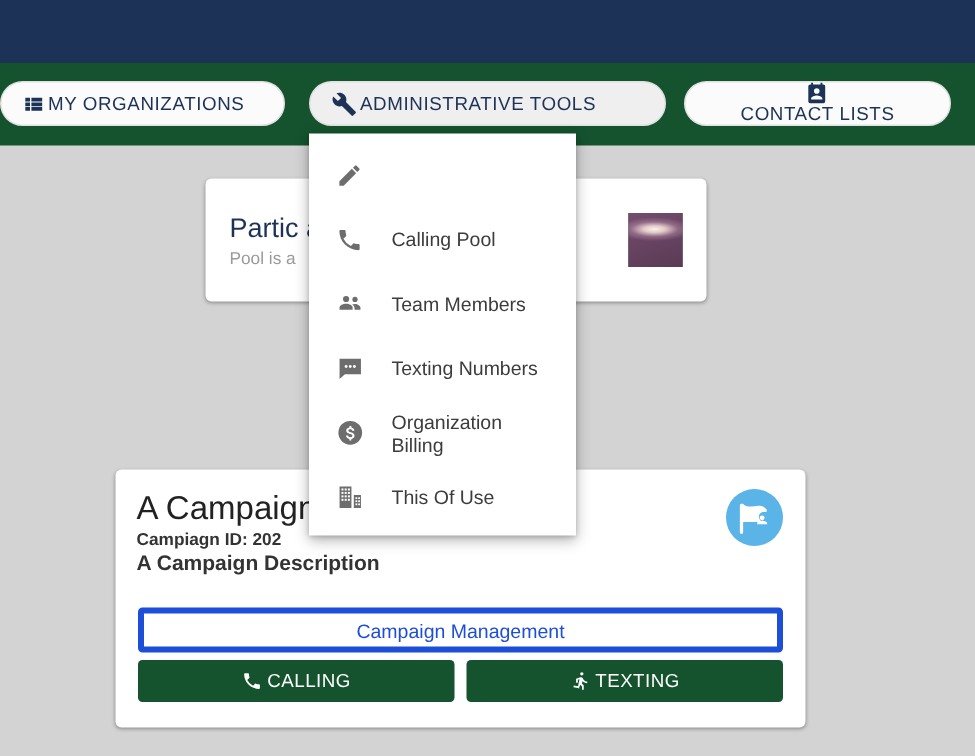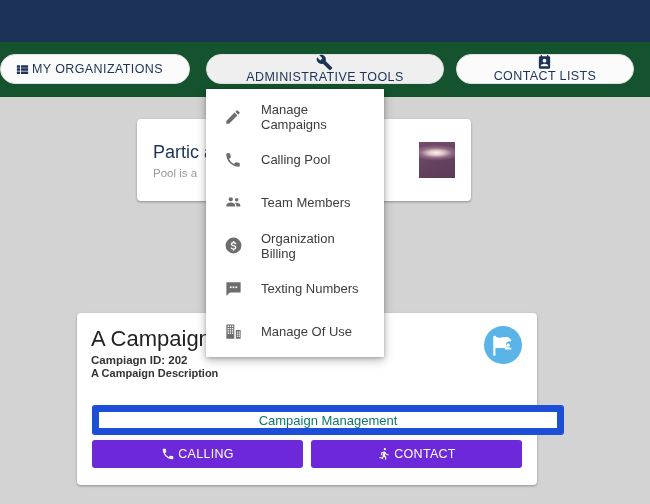--- a/index.html
+++ b/index.html
@@ -36,21 +36,21 @@
     font-size: 12.5px;
     letter-spacing: .4px;
     white-space: nowrap;
     cursor: pointer;
   }
   .nav-btn.active { background: #efefef; }
   .nav-btn .ico { display: inline-flex; margin-right: 2px; }
   .nav-btn .lbl { line-height: 1; }
 
   #nav-orgs     { left: 0px;   top: 12px; width: 190px; }
-  #nav-admin    { left: 206px; top: 12px; width: 238px; justify-content: center; flex-direction: column; }
+  #nav-admin    { left: 206px; top: 12px; width: 238px; justify-content: flex-start; }
   #nav-contacts { left: 456px; top: 12px; width: 178px; justify-content: center; flex-direction: column; }
 
   
   .card {
     position: absolute;
     background: #ffffff;
     border-radius: 4px;
     box-shadow: 0 1px 3px rgba(0,0,0,.22), 0 1px 2px rgba(0,0,0,.12);
   }
 
@@ -70,40 +70,40 @@
       radial-gradient(ellipse 70% 22% at 48% 30%, #f7f0e8 0%, #d9c2b9 28%, #6f4f63 62%, #3a2436 100%),
       linear-gradient(160deg,#4a2f45 0%, #2a1a28 100%);
     background-blend-mode: screen, normal;
   }
 
   
   #campaign-card { left: 77px; top: 313px; width: 460px; height: 172px; }
   .cc-pad { padding: 14px 14px 0 14px; position: relative; height: 100%; }
   .cc-title { font-size: 22px; color: #222; font-weight: normal; line-height: 1.05; }
   .cc-id   { font-size: 11.5px; color: #333; font-weight: bold; margin-top: 4px; }
-  .cc-desc { font-size: 11px; color: #333; font-weight: bold; margin-top: 1px; }
+  .cc-desc { font-size: 14px; color: #333; font-weight: bold; margin-top: 1px; }
   .cc-avatar {
     position: absolute; right: 15px; top: 13px;
     width: 38px; height: 38px; border-radius: 50%;
     background: #5ab4e8;
     display: flex; align-items: center; justify-content: center;
   }
   .cc-manage {
-    position: absolute; left: 15px; top: 92px; width: 472px; height: 30px;
-    border: 7px solid #1d4ed8; border-radius: 3px; background: #fff;
+    position: absolute; left: 15px; top: 92px; width: 430px; height: 30px;
+    border: 4px solid #1d4ed8; border-radius: 3px; background: #fff;
     display: flex; align-items: center; justify-content: center;
-    color: #0f766e; font-size: 13px; cursor: pointer;
+    color: #1d4ed8; font-size: 13px; cursor: pointer;
   }
   .cc-actions {
     position: absolute; left: 15px; top: 127px; width: 430px;
     display: flex; gap: 8px;
   }
   .cc-action {
     flex: 1; height: 28px;
-    background: #6d28d9; color: #fff;
+    background: #14532d; color: #fff;
     border-radius: 3px;
     display: flex; align-items: center; justify-content: center;
     font-size: 12.5px; letter-spacing: .3px; cursor: pointer;
   }
   .cc-action .ico { display: inline-flex; margin-right: 3px; }
 
   
   #admin-menu {
     position: absolute; left: 206px; top: 89px;
     width: 178px; height: 268px;
@@ -203,35 +203,34 @@
           </span>
           <span>CALLING</span>
         </div>
         <div class="cc-action">
           <span class="ico">
             <svg width="14" height="14" viewBox="0 0 24 24" fill="#ffffff">
               <circle cx="13.5" cy="3.8" r="1.9"></circle>
               <path d="M9.8 21.5l1.9-5.1 2 1.9V22h2v-5.1l-2-1.9.6-2.9c1.3 1.5 3.2 2.5 5.4 2.5v-2c-1.9 0-3.5-1-4.3-2.4l-1-1.6c-.4-.6-1-1-1.7-1-.3 0-.5 0-.8.1L7 9.3V14h2v-3.4l1.8-.7-1.6 8.1-4.9-1-.4 2 7 1.4z"></path>
             </svg>
           </span>
-          <span>CONTACT</span>
+          <span>TEXTING</span>
         </div>
       </div>
     </div>
   </div>
 
   <div id="admin-menu">
 
     <div class="menu-item">
       <span class="mi-ico">
         <svg width="18" height="18" viewBox="0 0 24 24" fill="#6d6d6d">
           <path d="M3 17.2V21h3.8L17.9 9.9l-3.8-3.8L3 17.2zM20.7 7.1c.4-.4.4-1 0-1.4l-2.4-2.4a1 1 0 00-1.4 0l-1.8 1.8 3.8 3.8 1.8-1.8z"></path>
         </svg>
       </span>
-      <span class="mi-lbl">Manage Campaigns</span>
     </div>
 
     <div class="menu-item">
       <span class="mi-ico">
         <svg width="18" height="18" viewBox="0 0 24 24" fill="#6d6d6d">
           <path d="M6.6 10.8a15 15 0 006.6 6.6l2.2-2.2c.3-.3.7-.4 1-.2 1.2.4 2.4.6 3.6.6.6 0 1 .4 1 1V20c0 .6-.4 1-1 1C10.6 21 3 13.4 3 4c0-.6.4-1 1-1h3.5c.6 0 1 .4 1 1 0 1.3.2 2.5.6 3.6.1.3 0 .7-.2 1l-2.3 2.2z"></path>
         </svg>
       </span>
       <span class="mi-lbl">Calling Pool</span>
     </div>
@@ -244,36 +243,36 @@
           <path d="M8.5 12c-2.8 0-5.5 1.4-5.5 3.2V17h11v-1.8C14 13.4 11.3 12 8.5 12z"></path>
           <path d="M16 12.2c-.9 0-1.8.2-2.5.4 1.3.8 2.1 1.8 2.1 2.9V17h5v-1.6c0-1.6-2.3-3.2-4.6-3.2z"></path>
         </svg>
       </span>
       <span class="mi-lbl">Team Members</span>
     </div>
 
     <div class="menu-item">
       <span class="mi-ico">
         <svg width="19" height="19" viewBox="0 0 24 24" fill="#6d6d6d">
-          <path d="M12 2a10 10 0 100 20 10 10 0 000-20zm.9 15.2v1.3h-1.6v-1.3c-1.6-.2-2.8-1.2-2.9-2.8h1.8c.1.8.7 1.4 1.9 1.4 1.3 0 1.7-.6 1.7-1.2 0-.8-.5-1.2-2.1-1.6-1.9-.5-3.1-1.2-3.1-2.8 0-1.4 1.1-2.3 2.7-2.6V6.3h1.6v1.3c1.6.3 2.5 1.4 2.6 2.7h-1.8c-.1-.8-.6-1.3-1.7-1.3-1.1 0-1.6.5-1.6 1.1 0 .7.5 1.1 2.1 1.5 1.9.5 3.1 1.2 3.1 2.9 0 1.4-1 2.4-2.7 2.7z"></path>
-        </svg>
-      </span>
-      <span class="mi-lbl">Organization Billing</span>
-    </div>
-
-    <div class="menu-item">
-      <span class="mi-ico">
-        <svg width="19" height="19" viewBox="0 0 24 24" fill="#6d6d6d">
           <path d="M3 4h18v13H7.5L3 21V4z"></path>
           <circle cx="8.5" cy="10.5" r="1.2" fill="#ffffff"></circle>
           <circle cx="12" cy="10.5" r="1.2" fill="#ffffff"></circle>
           <circle cx="15.5" cy="10.5" r="1.2" fill="#ffffff"></circle>
         </svg>
       </span>
       <span class="mi-lbl">Texting Numbers</span>
+    </div>
+
+    <div class="menu-item">
+      <span class="mi-ico">
+        <svg width="19" height="19" viewBox="0 0 24 24" fill="#6d6d6d">
+          <path d="M12 2a10 10 0 100 20 10 10 0 000-20zm.9 15.2v1.3h-1.6v-1.3c-1.6-.2-2.8-1.2-2.9-2.8h1.8c.1.8.7 1.4 1.9 1.4 1.3 0 1.7-.6 1.7-1.2 0-.8-.5-1.2-2.1-1.6-1.9-.5-3.1-1.2-3.1-2.8 0-1.4 1.1-2.3 2.7-2.6V6.3h1.6v1.3c1.6.3 2.5 1.4 2.6 2.7h-1.8c-.1-.8-.6-1.3-1.7-1.3-1.1 0-1.6.5-1.6 1.1 0 .7.5 1.1 2.1 1.5 1.9.5 3.1 1.2 3.1 2.9 0 1.4-1 2.4-2.7 2.7z"></path>
+        </svg>
+      </span>
+      <span class="mi-lbl">Organization Billing</span>
     </div>
 
     <div class="menu-item">
       <span class="mi-ico">
         <svg width="19" height="19" viewBox="0 0 24 24" fill="#6d6d6d">
           <path d="M3 3h10v18H3V3zm12 7h6v11h-6V10z"></path>
           <g fill="#ffffff">
             <rect x="4.6" y="4.6" width="1.7" height="1.7"></rect>
               <rect x="7.3" y="4.6" width="1.7" height="1.7"></rect>
               <rect x="10" y="4.6" width="1.7" height="1.7"></rect>
@@ -288,18 +287,18 @@
               <rect x="10" y="13.3" width="1.7" height="1.7"></rect>
             <rect x="16.4" y="12" width="1.5" height="1.5"></rect>
               <rect x="18.7" y="12" width="1.5" height="1.5"></rect>
             <rect x="16.4" y="14.6" width="1.5" height="1.5"></rect>
               <rect x="18.7" y="14.6" width="1.5" height="1.5"></rect>
             <rect x="16.4" y="17.2" width="1.5" height="1.5"></rect>
               <rect x="18.7" y="17.2" width="1.5" height="1.5"></rect>
           </g>
         </svg>
       </span>
-      <span class="mi-lbl">Manage Of Use</span>
+      <span class="mi-lbl">This Of Use</span>
     </div>
 
   </div>
 
 </div>
 
 </body></html>

